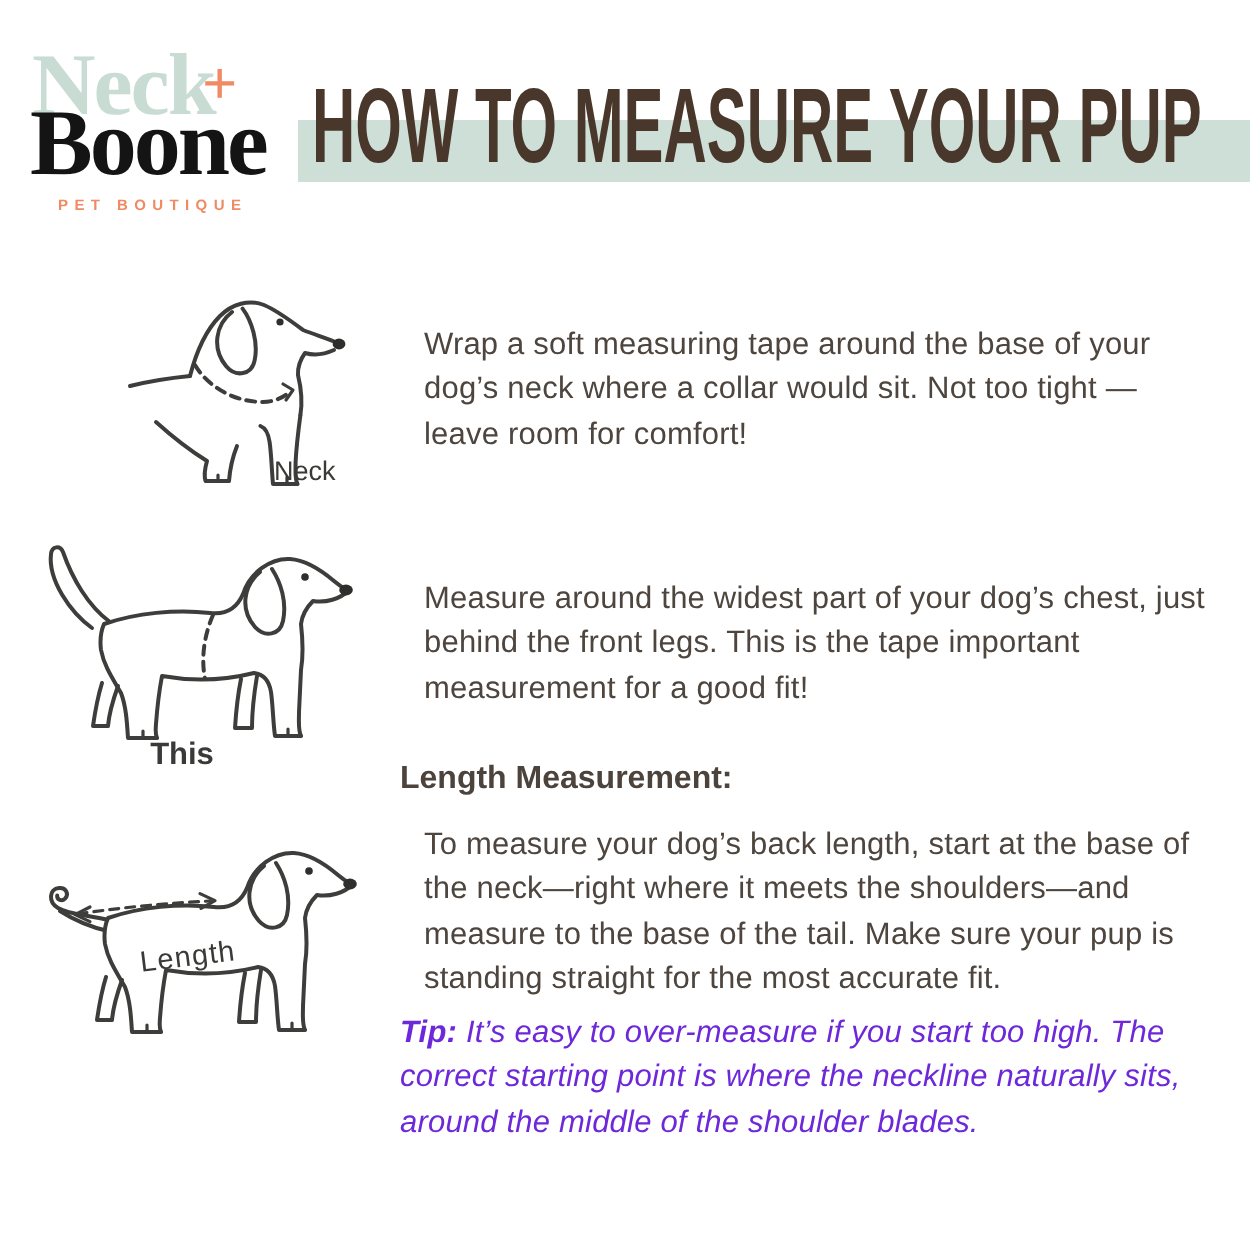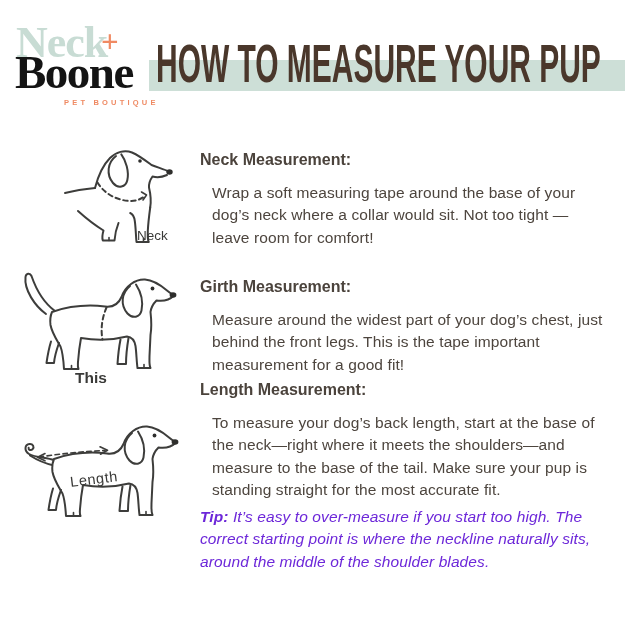--- a/index.html
+++ b/index.html
@@ -18,21 +18,21 @@
     font-family:"Liberation Serif", serif;font-weight:700;font-size:31px;line-height:1;
     color:#f08a63;
   }
   .logo-boone{
     position:absolute;left:15px;top:49px;
     font-family:"Liberation Serif", serif;font-weight:700;font-size:47px;line-height:1;
     letter-spacing:-1.5px;color:#141414;
   }
   .logo-tagline{
     position:absolute;left:29px;top:98px;
-    font-size:7.5px;font-weight:700;letter-spacing:3.2px;color:#ef8a63;margin-left:35px;
+    font-size:7.5px;font-weight:700;letter-spacing:3.2px;color:#ef8a63;
   }
   
   .title-band{
     position:absolute;left:149px;top:60px;right:0;height:31px;background:#cddfd7;
   }
   .title{
     position:absolute;left:156px;top:37px;
     font-weight:700;font-size:53px;line-height:1;white-space:nowrap;
     color:#4a372b;transform:scaleX(0.565);transform-origin:left top;
   }
@@ -89,40 +89,38 @@
       <path class="stroke" d="M23,68 C33,77 42,83.5 48.5,87.5 C47.5,91 46.8,94.5 47.8,97.5 L59.5,97.5 C60,91 61.5,85 63.5,80"></path>
       <path class="stroke thin" d="M88.5,99 L88.5,95.5 M54,97.5 L54,94.5"></path>
       <path class="stroke fillwhite" d="M61,13 C52.5,19.5 51,31.5 58,40 C63,46 70.8,44.3 72.3,37.3 C74.3,28.3 70.8,17.3 66.3,11.3"></path>
       <circle class="dark" cx="85" cy="18" r="1.8"></circle>
       <path class="stroke dashed" d="M42.5,39.5 C49,50.5 62,57.8 76,58 C81.5,58.1 86.5,56 90.5,52.5"></path>
       <path class="stroke thin" d="M86.5,49 L91.5,52 L88,57"></path>
     </svg>
   </div>
   <div class="diagram-label" id="label-neck">Neck</div>
   <div class="sec" id="sec-neck">
-    <h3>Neck Measurement:</h3>
     <p>Wrap a soft measuring tape around the base of your dog’s neck where a collar would sit. Not too tight — leave room for comfort!</p>
   </div>
 
   <div class="dog" id="dog-girth">
     <svg viewBox="0 0 170 112">
       <path class="stroke" d="M36,46 C25,38 14,22 15.5,9 C16,5 20,4.5 21.5,8 C26,21 34,35 45,43"></path>
       <path class="stroke fillwhite" d="M42,44 C58,38.5 78,36.5 95,38.5 C103,39.5 108.5,36 111.5,29 C115,18 125.5,11 135,11.5 C143,12 150.5,17 157,22.5 C160,25 162.5,26.5 164,27.5 C160,31.5 153,33.5 146.5,32.5 C143,36 141,40 140.5,44 C141.5,53 141.5,61 140.5,67 L139.5,88 C139.5,93 139,97 140.5,100 L127.5,100 C126.5,93 126.5,85 125.5,78 C124.5,72 121.5,69 117,68.5 C101,72.5 85,72.5 71,70 C69.5,78 68.5,87 68,94 C67.8,97 67.5,99 68.5,101 L54,101 C53.5,93 53,85 50.5,78.5 C46.5,71.5 42,65 40.5,57 C39.8,51.5 40.5,47.5 42,44 Z"></path>
       <path class="stroke" d="M118.5,70 C117,79 116,88 116,96 L107.5,96 C108,88 109,79 110.5,71.5"></path>
       <path class="stroke" d="M49,75 C46.5,82 44.5,89 44,95 L36.5,95 C37.5,88 39,80 41,73.5"></path>
       <path class="stroke thin" d="M134,100 L134,96.5 M61.5,101 L61.5,97.5"></path>
       <path class="stroke fillwhite" d="M120,18 C111.5,25 110,37 117.5,45.5 C122.5,51 130,49.5 131.5,42.5 C133.5,33 130.5,23.5 126,16.5"></path>
       <circle class="dark" cx="142.5" cy="20.5" r="1.9"></circle>
       <ellipse class="dark" cx="163" cy="27" rx="3.4" ry="2.7"></ellipse>
       <path class="stroke dashed" d="M96.5,39.5 C92,50 90.5,61 92.5,71.5"></path>
     </svg>
   </div>
   <div class="diagram-label" id="label-girth">This</div>
   <div class="sec" id="sec-girth">
-    <h3>Girth Measurement:</h3>
     <p>Measure around the widest part of your dog’s chest, just behind the front legs. This is the tape important measurement for a good fit!</p>
   </div>
 
   <div class="sec" id="sec-length">
     <h3>Length Measurement:</h3>
     <p>To measure your dog’s back length, start at the base of the neck—right where it meets the shoulders—and measure to the base of the tail. Make sure your pup is standing straight for the most accurate fit.</p>
   </div>
   <div class="dog" id="dog-length">
     <svg viewBox="0 0 170 108">
       <path class="stroke" d="M42,45 C33,42.5 23,42.5 17,39 C12,36 12.5,29.5 17.5,29 C21,28.7 22.7,32 20.5,34.3 C19,35.8 16.3,35 16.6,32.8"></path>

